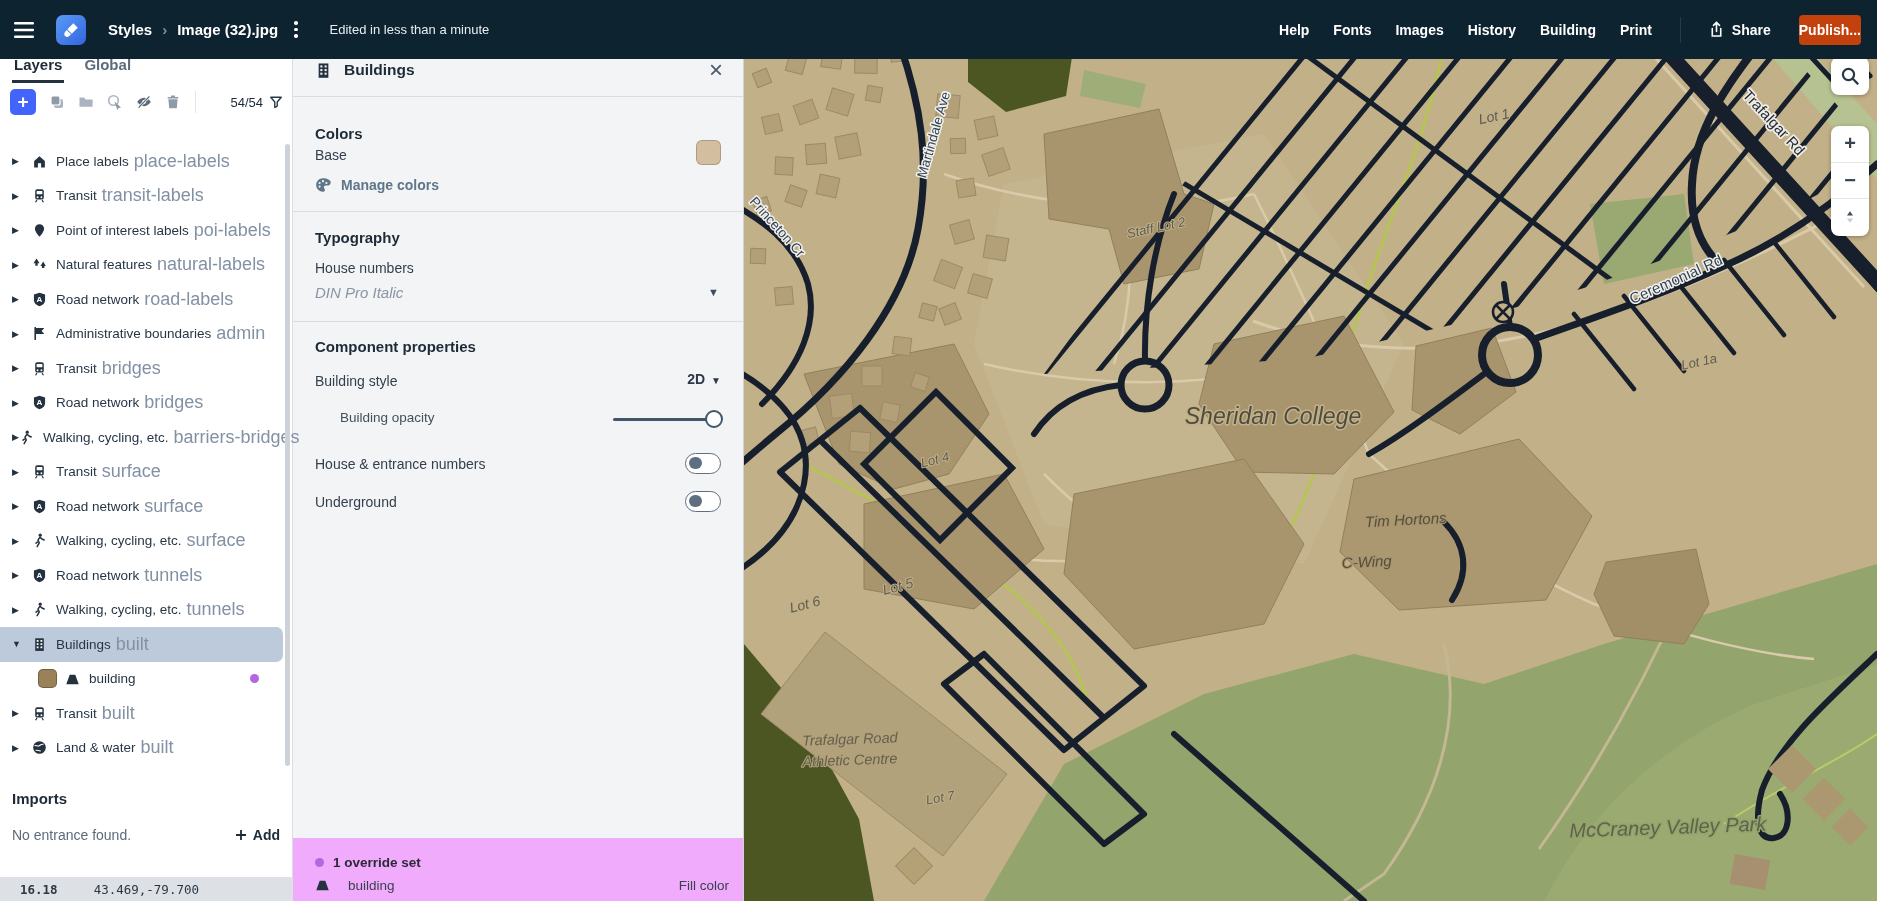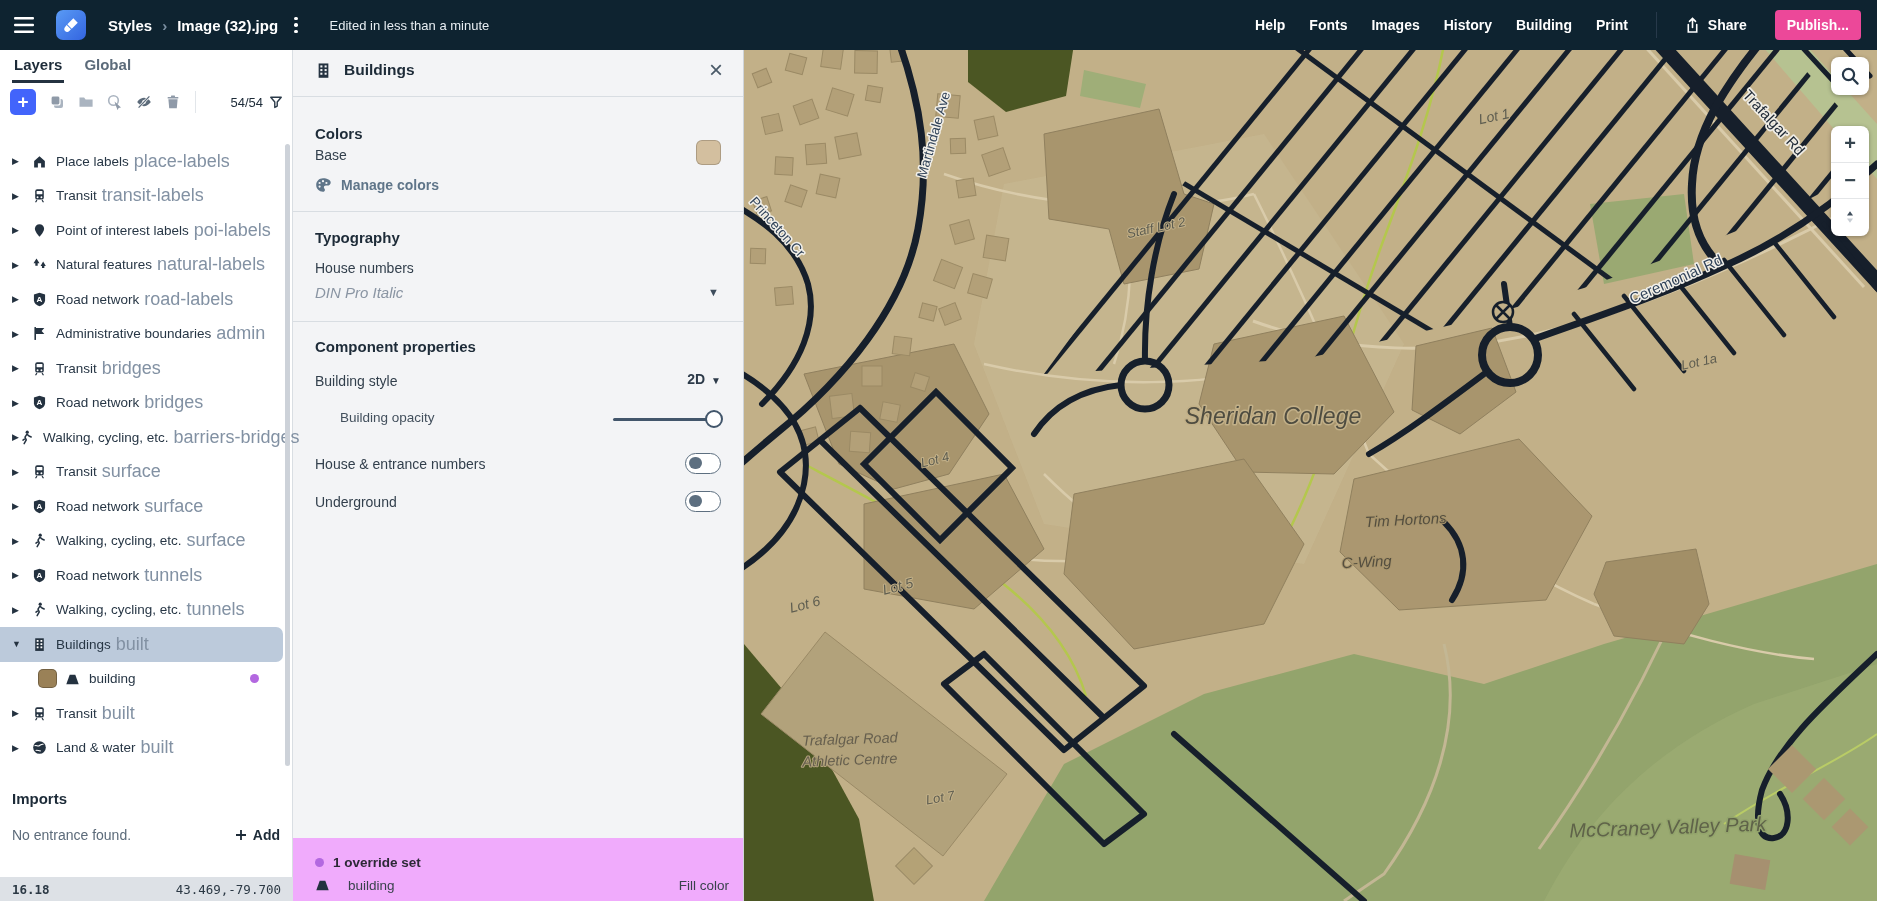--- a/index.html
+++ b/index.html
@@ -1,34 +1,34 @@
 <!DOCTYPE html>
 <html><head>
 <meta charset="utf-8">
 <style>
   * { margin:0; padding:0; box-sizing:border-box; }
   html,body { width:1877px; height:901px; overflow:hidden; font-family:"Liberation Sans","DejaVu Sans",sans-serif; background:#fff; }
   .app { position:relative; width:1877px; height:901px; }
 
   
-  .topbar { position:absolute; top:0; left:0; width:1877px; height:50px; background:#0e2330; display:flex; align-items:center; justify-content:space-between; padding:0 16px 0 10px; z-index:30; }
+  .topbar { position:absolute; top:0; left:0; width:1877px; height:59px; background:#0e2330; display:flex; align-items:center; justify-content:space-between; padding:0 16px 0 10px; z-index:30; }
   .tb-left { display:flex; align-items:center; gap:12px; }
   .tb-icon-btn { width:28px; height:28px; display:flex; align-items:center; justify-content:center; cursor:pointer; }
   .logo { width:30px; height:30px; border-radius:7px; background:linear-gradient(135deg,#5a9bf5,#3364e0); display:flex; align-items:center; justify-content:center; margin-left:6px; cursor:pointer; }
   .crumbs { display:flex; align-items:center; gap:10px; margin-left:10px; }
   .crumb { color:#fff; font-weight:bold; font-size:15px; cursor:pointer; }
   .chev { color:#7b8fa1; font-size:15px; font-weight:bold; }
   .kebab { display:flex; flex-direction:column; gap:3px; padding:2px 6px; cursor:pointer; }
   .kebab i { width:3.5px; height:3.5px; border-radius:50%; background:#fff; }
   .edited { color:#e7edf2; font-size:13px; margin-left:14px; }
   .tb-right { display:flex; align-items:center; gap:28px; }
   .tb-link { color:#fff; font-weight:bold; font-size:14px; cursor:pointer; text-decoration:none; }
   .tb-divider { width:1px; height:26px; background:#27394a; }
   .share { display:flex; align-items:center; gap:8px; color:#fff; font-weight:bold; font-size:14px; background:none; border:none; cursor:pointer; }
-  .publish { background:#ec4899; color:#fff; font-weight:bold; font-size:14px; border:none; border-radius:4px; padding:7px 12px; cursor:pointer; font-family:inherit; }
+  .publish { background:#c2410c; color:#fff; font-weight:bold; font-size:14px; border:none; border-radius:4px; padding:7px 0; cursor:pointer; font-family:inherit; }
 
   
   .sidebar { position:absolute; top:44px; left:0; width:293px; height:857px; background:#fff; border-right:1px solid #d9dee3; z-index:20; }
   .tabs { position:absolute; top:4px; left:12px; display:flex; gap:18px; }
   .tab { font-size:15px; font-weight:bold; padding:8px 2px 7px; cursor:pointer; color:#5c6b7a; }
   .tab.active { color:#1d2b38; border-bottom:3px solid #243240; }
   .ltoolbar { position:absolute; top:43px; left:0; width:293px; height:30px; display:flex; align-items:center; padding:0 10px; }
   .addbtn { width:26px; height:26px; border-radius:5px; background:#4264fb; color:#fff; display:flex; align-items:center; justify-content:center; font-size:19px; font-weight:bold; cursor:pointer; }
   .tbi { width:16px; height:16px; margin-left:13px; cursor:pointer; display:flex; align-items:center; }
   .tool-sep { width:1px; height:22px; background:#e2e6ea; margin:0 0 0 14px; }
@@ -44,21 +44,21 @@
   .childrow { height:34.5px; display:flex; align-items:center; padding-left:38px; margin-right:10px; position:relative; cursor:pointer; }
   .swatch-sm { width:19px; height:19px; border-radius:5px; border:1px solid rgba(0,0,0,.25); margin-right:8px; }
   .tz { width:15px; height:13px; margin-right:9px; }
   .tz svg { width:15px; height:13px; fill:#243240; }
   .odot { position:absolute; right:24px; width:9px; height:9px; border-radius:50%; }
   .vscroll { position:absolute; top:100px; right:2px; width:5px; height:622px; border-radius:3px; background:#cdd2d9; }
   .imports-h { position:absolute; top:746px; left:12px; font-size:15px; font-weight:bold; color:#1d2b38; }
   .imports-row { position:absolute; top:783px; left:12px; right:12px; display:flex; align-items:center; justify-content:space-between; }
   .noimp { font-size:14px; color:#5c6b7a; }
   .addlink { font-size:14px; font-weight:bold; color:#1d2b38; cursor:pointer; display:flex; gap:6px; align-items:center; }
-  .statusbar { position:absolute; top:833px; left:0; width:293px; height:24px; background:#dde1e6; display:flex; align-items:center; justify-content:space-between; padding:0 12px 0 12px; font-family:"DejaVu Sans Mono","Liberation Mono",monospace; font-size:12.5px; font-weight:bold; color:#2b3844; }
+  .statusbar { position:absolute; top:833px; left:0; width:293px; height:24px; background:#dde1e6; display:flex; align-items:center; padding:0 12px 0 20px; font-family:"DejaVu Sans Mono","Liberation Mono",monospace; font-size:12.5px; font-weight:bold; color:#2b3844;gap:36px; }
   .coords { font-weight:normal; }
 
   
   .panel { position:absolute; top:44px; left:293px; width:451px; height:857px; background:#f3f4f6; border-right:1px solid #cfd4d9; z-index:10; }
   .prow { position:absolute; left:22px; right:22px; }
   .phead { top:0; height:53px; display:flex; align-items:center; border-bottom:1px solid #d8dde2; left:0; right:0; padding:0 20px 0 22px; }
   .phead .bicon { width:17px; height:17px; margin-right:12px; }
   .phead .bicon svg { width:17px; height:17px; fill:#243240; }
   .ptitle { font-size:15.5px; font-weight:bold; color:#1d2b38; }
   .closex { margin-left:auto; font-size:24px; color:#4a5a68; cursor:pointer; line-height:1; }

